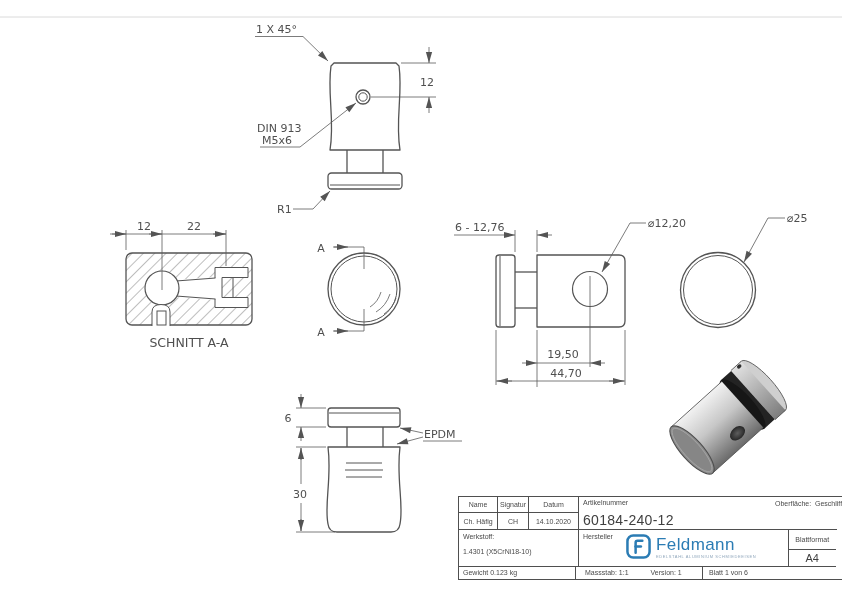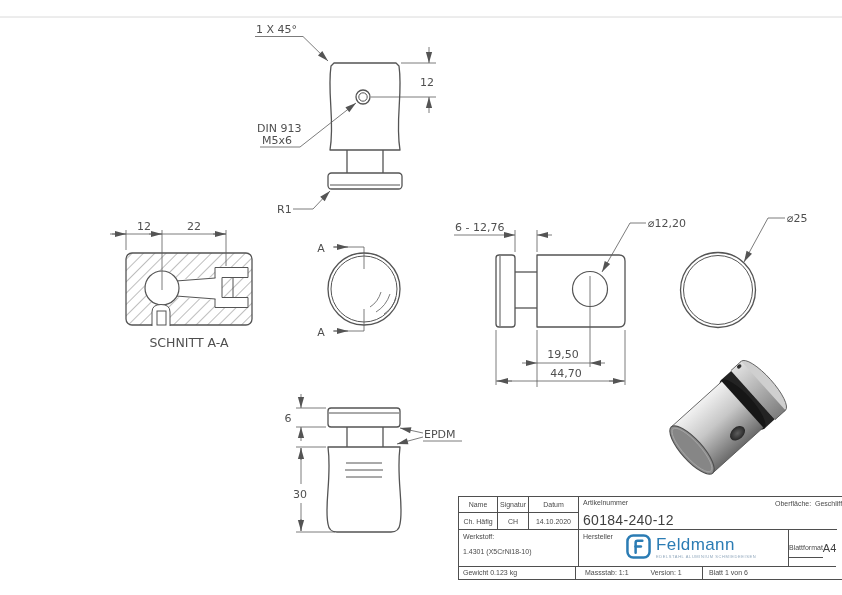--- a/index.html
+++ b/index.html
@@ -260,21 +260,21 @@
         <path d="M10,19.5 L10,9 Q10,7 12,7 L17,7" stroke="#2b7cb4" stroke-width="2.6" fill="none" stroke-linecap="round"></path>
         <path d="M10,13 L15.5,13" stroke="#2b7cb4" stroke-width="2.6" fill="none" stroke-linecap="round"></path>
       </svg>
       <div>
         <div class="brand">Feldmann</div>
         <div class="tagline">EDELSTAHL ALUMINIUM SCHMIEDEEISEN</div>
       </div>
     </div>
   </div>
 
-  <div class="cell" style="left:330px;top:33px;width:46.5px;height:37px;border-bottom:1px solid #4f4f4f;flex-direction:row;padding:0;justify-content:flex-start">
+  <div class="cell" style="left:330px;top:33px;width:46.5px;height:37px;border-bottom:1px solid #4f4f4f;flex-direction:column;padding:0;justify-content:center">
     <div style="width:100%;height:20px;display:flex;align-items:center;justify-content:center;border-bottom:1px solid #4f4f4f;box-sizing:border-box">
       <span class="lab">Blattformat</span>
     </div>
     <div style="width:100%;height:16px;display:flex;align-items:center;justify-content:center">
       <span class="a4">A4</span>
     </div>
   </div>
 
   <div class="cell" style="left:0;top:70px;width:117px;height:11.5px;border-right:1px solid #4f4f4f;justify-content:flex-start;padding-left:4px">
         <span>Gewicht 0.123 kg</span>

